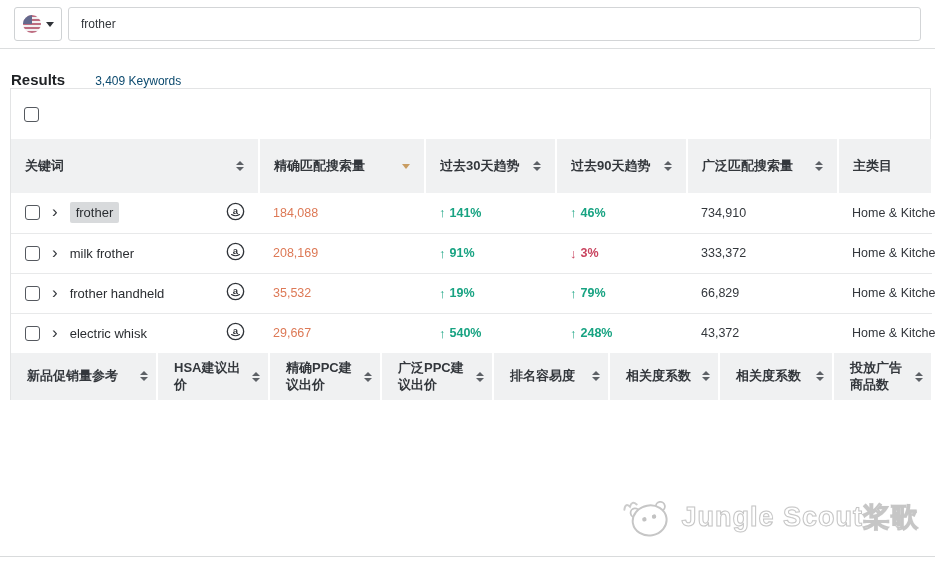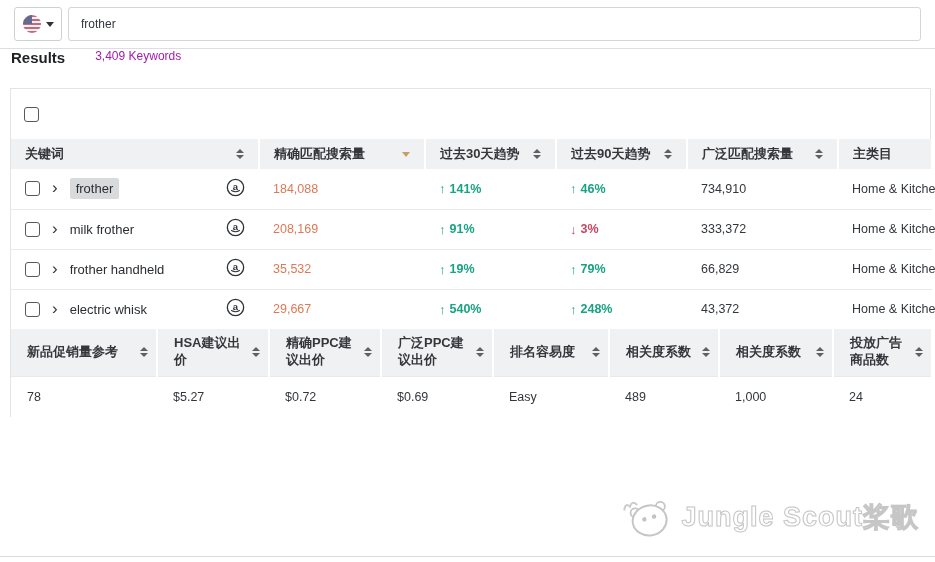--- a/index.html
+++ b/index.html
@@ -33,36 +33,36 @@
     width:0; height:0; border-left:4px solid transparent; border-right:4px solid transparent;
     border-top:5px solid #2f3338;
   }
   .search-input {
     flex:1; height:34px; border:1px solid #d3d5d7; border-radius:3px;
     padding:0 12px; font-size:12px; color:#33373c; outline:none;
     font-family:"Liberation Sans","DejaVu Sans",sans-serif;
   }
 
   
-  .results-bar { height:39px; display:flex; align-items:flex-start; padding:0 11px; }
+  .results-bar { height:39px; display:flex; align-items:flex-end; padding:0 11px; }
   .results-title { font-size:15px; font-weight:bold; color:#1e2124; }
-  .results-count { font-size:12px; color:#a21caf; margin-left:30px; }
+  .results-count { font-size:12px; color:#0c4a6e; margin-left:30px; }
 
   
   .card { margin:0 4px 0 10px; border:1px solid #e3e4e5; border-bottom:none; background:#fff; }
   .selectall-row { height:50px; display:flex; align-items:center; padding:0 13px; }
   .checkbox {
     width:15px; height:15px; border:1.5px solid #55595f; border-radius:3px;
     background:#fff; display:inline-block; flex:none; cursor:pointer;
   }
 
   table { border-collapse:collapse; table-layout:fixed; width:921px; }
   th { background:#f0f1f2; font-size:13px; font-weight:bold; color:#33373c;
        text-align:left; border-right:2px solid #fff; vertical-align:middle; }
-  .kw-table th { height:30px; padding:0 14px; }
+  .kw-table th { height:54px; padding:0 14px; }
   .mx-table th { height:47px; padding:6px 8px 6px 16px; line-height:1.3; }
   th .th-inner { display:flex; align-items:center; justify-content:space-between; gap:4px; }
   th .th-label { }
   td { height:40px; font-size:12.5px; color:#33373c; padding:0 14px;
        border-top:1px solid #e8e9ea; background:#fff; vertical-align:middle; }
   .mx-table td { height:41px; padding:0 16px; }
   .kw-table tr:first-child td { border-top:none; }
 
   
   .sort-both { display:inline-flex; flex-direction:column; gap:2px; flex:none; }
@@ -367,30 +367,20 @@
               <span class="th-label">投放广告商品数</span>
               <span class="sort-both">
                 <span class="tri-up"></span>
                 <span class="tri-down"></span>
               </span>
             </div>
           </th>
         </tr>
       </thead>
     <tbody>
-        <tr>
-          <td>78</td>
-          <td>$5.27</td>
-          <td>$0.72</td>
-          <td>$0.69</td>
-          <td>Easy</td>
-          <td>489</td>
-          <td>1,000</td>
-          <td>24</td>
-        </tr>
       </tbody>
   </table>
 </div>
 
 <div class="watermark">
   <svg class="watermark-icon" width="54" height="46" viewBox="0 0 54 46">
     <path d="M7 12 q2 -7 6 -2 q3 -6 7 -1" fill="none" stroke="#c6c6c6" stroke-width="2" stroke-linecap="round" opacity="0.9"></path>
     <circle cx="17" cy="17" r="4.5" fill="#fff" stroke="#c6c6c6" stroke-width="1.8"></circle>
     <circle cx="43" cy="15" r="4.5" fill="#fff" stroke="#c6c6c6" stroke-width="1.8"></circle>
     <ellipse cx="30" cy="27" rx="17" ry="15" fill="#fff" stroke="#c6c6c6" stroke-width="2"></ellipse>

